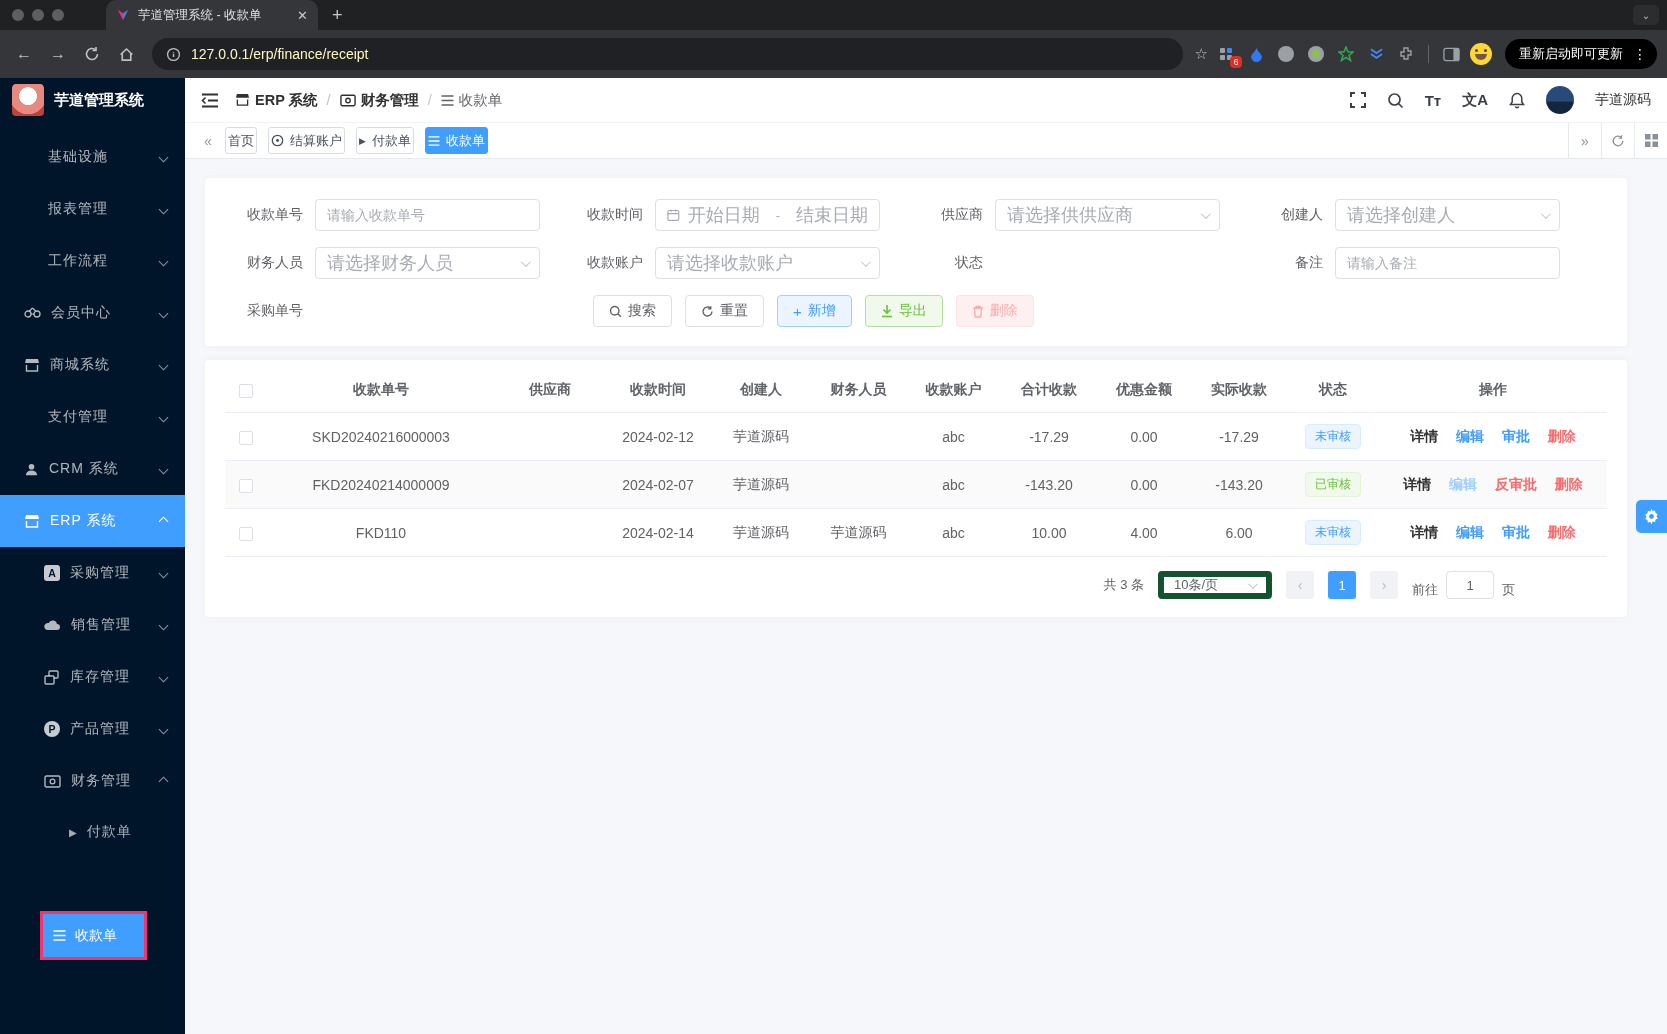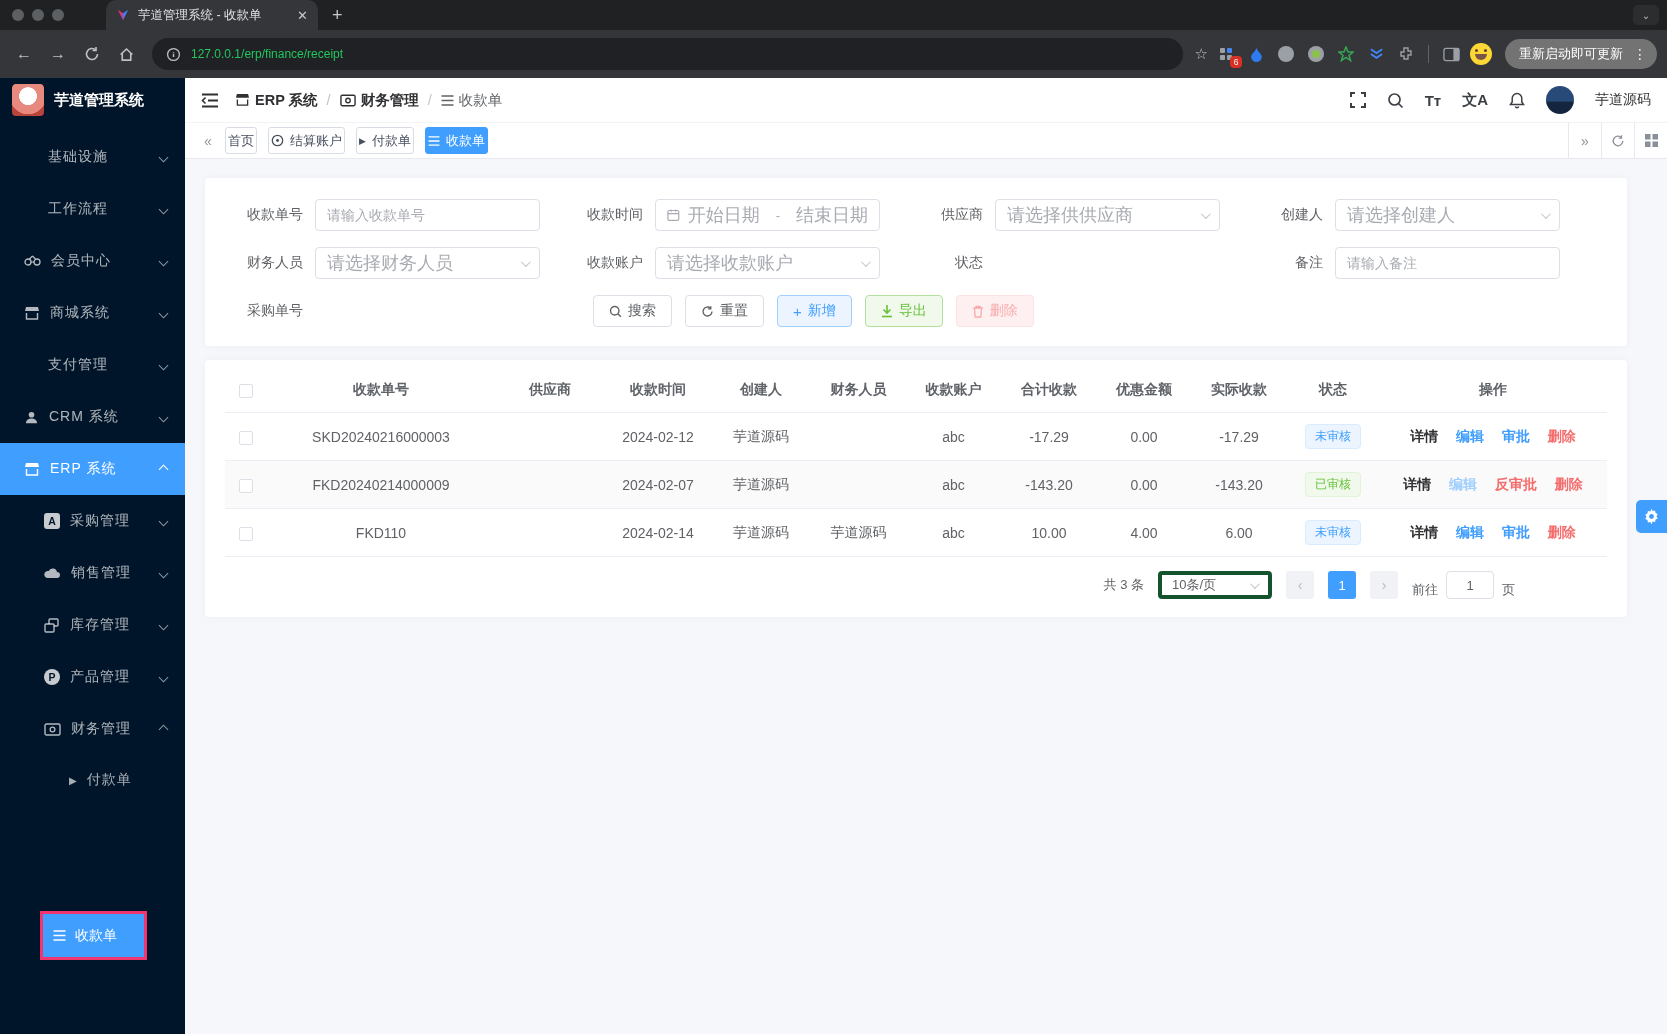--- a/index.html
+++ b/index.html
@@ -13,34 +13,34 @@
   .btab { margin-left:42px; height:30px; width:212px; background:#35363a; border-radius:10px 10px 0 0; display:flex; align-items:center; padding:6px 10px; gap:8px; }
   .btab-title { color:#dfe1e2; font-size:12.5px; flex:1; white-space:nowrap; overflow:hidden; }
   .btab-close { color:#c7c9ca; font-size:13px; cursor:default; }
   .newtab { color:#c7c9ca; font-size:18px; margin-left:14px; }
   .tabsearch { position:absolute; right:8px; top:5px; width:26px; height:20px; background:#2b2d2e; border-radius:5px; color:#b9bbbd; font-size:10px; display:flex; align-items:center; justify-content:center; }
 
   .toolbar { height:48px; background:#35363a; display:flex; align-items:center; padding:0 10px; gap:6px; }
   .navbtn { width:28px; height:28px; display:flex; align-items:center; justify-content:center; color:#bdc1c6; font-size:16px; }
   .urlbar { flex:1; height:32px; background:#202124; border-radius:16px; margin:0 6px; display:flex; align-items:center; padding:0 14px; gap:10px; color:#e8eaed; }
   .urlbar .info { color:#bdc1c6; font-size:13px; }
-  .url-text { font-size:12px; color:#22c55e; flex:1; }
+  .url-text { font-size:14px; color:#fef9c3; flex:1; }
   .star { color:#bdc1c6; font-size:15px; }
   .ext { width:24px; height:24px; display:flex; align-items:center; justify-content:center; position:relative; }
   .ext-badge { position:absolute; bottom:-2px; right:-4px; background:#d93025; color:#fff; border-radius:4px; font-size:8.5px; padding:1px 3.5px; }
   .blocks { width:12px; height:12px; display:grid; grid-template-columns:5px 5px; gap:2px; }
   .blocks i { background:#9aa0a6; border-radius:1px; } .blocks i.b { background:#4285f4; }
   .greycircle { width:16px; height:16px; border-radius:50%; background:#9aa0a6; }
   .greencircle { width:16px; height:16px; border-radius:50%; background:#9aa0a6; display:flex; align-items:center; justify-content:center; }
   .greencircle i { width:8px; height:8px; border-radius:50%; background:#8bc34a; }
   .divider { width:1px; height:18px; background:#5f6368; margin:0 4px; }
   .emoji { width:22px; height:22px; border-radius:50%; background:#fdd835; position:relative; }
   .emoji:after { content:""; position:absolute; left:5px; right:5px; bottom:5px; height:6px; border-radius:0 0 8px 8px; background:#795548; }
   .emoji:before { content:""; position:absolute; left:5px; top:6px; width:3px; height:3px; border-radius:50%; background:#5d4037; box-shadow:9px 0 0 #5d4037; }
-  .updatebtn { height:30px; background:#737373; border-radius:15px; color:#fff; display:flex; align-items:center; padding:0 6px 0 14px; gap:6px; font-size:13px; margin-left:6px; }
+  .updatebtn { height:30px; background:#000000; border-radius:15px; color:#fff; display:flex; align-items:center; padding:0 6px 0 14px; gap:6px; font-size:13px; margin-left:6px; }
   .kebab { font-size:14px; color:#e8f0fe; padding:0 4px; }
 
   
   .app { display:flex; height:956px; }
   .sidebar { width:185px; background:#001529; color:rgba(255,255,255,.68); flex:0 0 185px; position:relative; font-size:14px; }
   .logo { height:44px; display:flex; align-items:center; gap:10px; padding-left:12px; }
   .logo-img { width:32px; height:32px; border-radius:4px; background:radial-gradient(circle at 50% 38%, #fff 0 34%, #e8897f 36% 70%, #b8443c 72%); }
   .logo-title { color:#fff; font-size:15px; font-weight:bold; }
   .menu { margin-top:9px; }
   .mi { height:52px; display:flex; align-items:center; position:relative; cursor:pointer; }
@@ -109,21 +109,21 @@
   .badge { display:inline-block; font-size:12px; padding:3px 9px; border-radius:4px; }
   .badge.pending { color:#409eff; background:#ecf5ff; border:1px solid #d9ecff; }
   .badge.approved { color:#67c23a; background:#f0f9eb; border:1px solid #e1f3d8; }
   .alink { margin:0 7px; cursor:pointer; }
   .alink.dark { color:#303133; font-weight:bold; }
   .alink.blue { color:#409eff; font-weight:bold; }
   .alink.blue-dis { color:#a0cfff; font-weight:bold; }
   .alink.red { color:#f56c6c; font-weight:bold; }
 
   .pagination { display:flex; align-items:center; justify-content:flex-end; gap:14px; padding:14px 92px 12px 0; font-size:13px; color:#606266; }
-  .pg-size { width:114px; height:28px; border:4px solid #14532d; border-radius:4px; display:flex; align-items:center; padding:0 24px 0 10px; position:relative; color:#606266; }
+  .pg-size { width:114px; height:28px; border:6px solid #14532d; border-radius:4px; display:flex; align-items:center; padding:0 24px 0 10px; position:relative; color:#606266; }
   .pg-btn { width:28px; height:28px; background:#f0f2f5; border-radius:3px; display:flex; align-items:center; justify-content:center; color:#b4bac1; font-size:14px; }
   .pg-cur { width:28px; height:28px; background:#409eff; border-radius:3px; color:#fff; display:flex; align-items:center; justify-content:center; font-size:13px; }
   .pg-goto { display:flex; align-items:flex-end; gap:8px; }
   .pg-goto input { width:48px; height:28px; border:1px solid #dcdfe6; border-radius:4px; text-align:center; font-size:13px; color:#606266; outline:none; font-family:inherit; }
 
   .gearfloat { position:fixed; right:0; top:500px; width:31px; height:33px; background:#409eff; border-radius:5px 0 0 5px; display:flex; align-items:center; justify-content:center; cursor:pointer; }
 
   svg { display:block; }
 </style>
 </head>
@@ -228,20 +228,24 @@
 
 <div class="app">
   <aside class="sidebar">
     <div class="logo">
       <span class="logo-img"></span>
       <span class="logo-title">芋道管理系统</span>
     </div>
     <div class="menu">
       <div class="mi noicon">
         <span class="lbl">基础设施</span>
+          <span class="chev"></span>
+      </div>
+      <div class="mi noicon">
+        <span class="lbl">报表管理</span>
           <span class="chev"></span>
       </div>
       <div class="mi noicon">
         <span class="lbl">工作流程</span>
           <span class="chev"></span>
       </div>
       <div class="mi icon1">
         <span>
             <svg width="17" height="12" viewBox="0 0 17 12">
               <circle cx="4" cy="7" r="3" fill="none" stroke="rgba(255,255,255,.7)" stroke-width="1.3"></circle>

